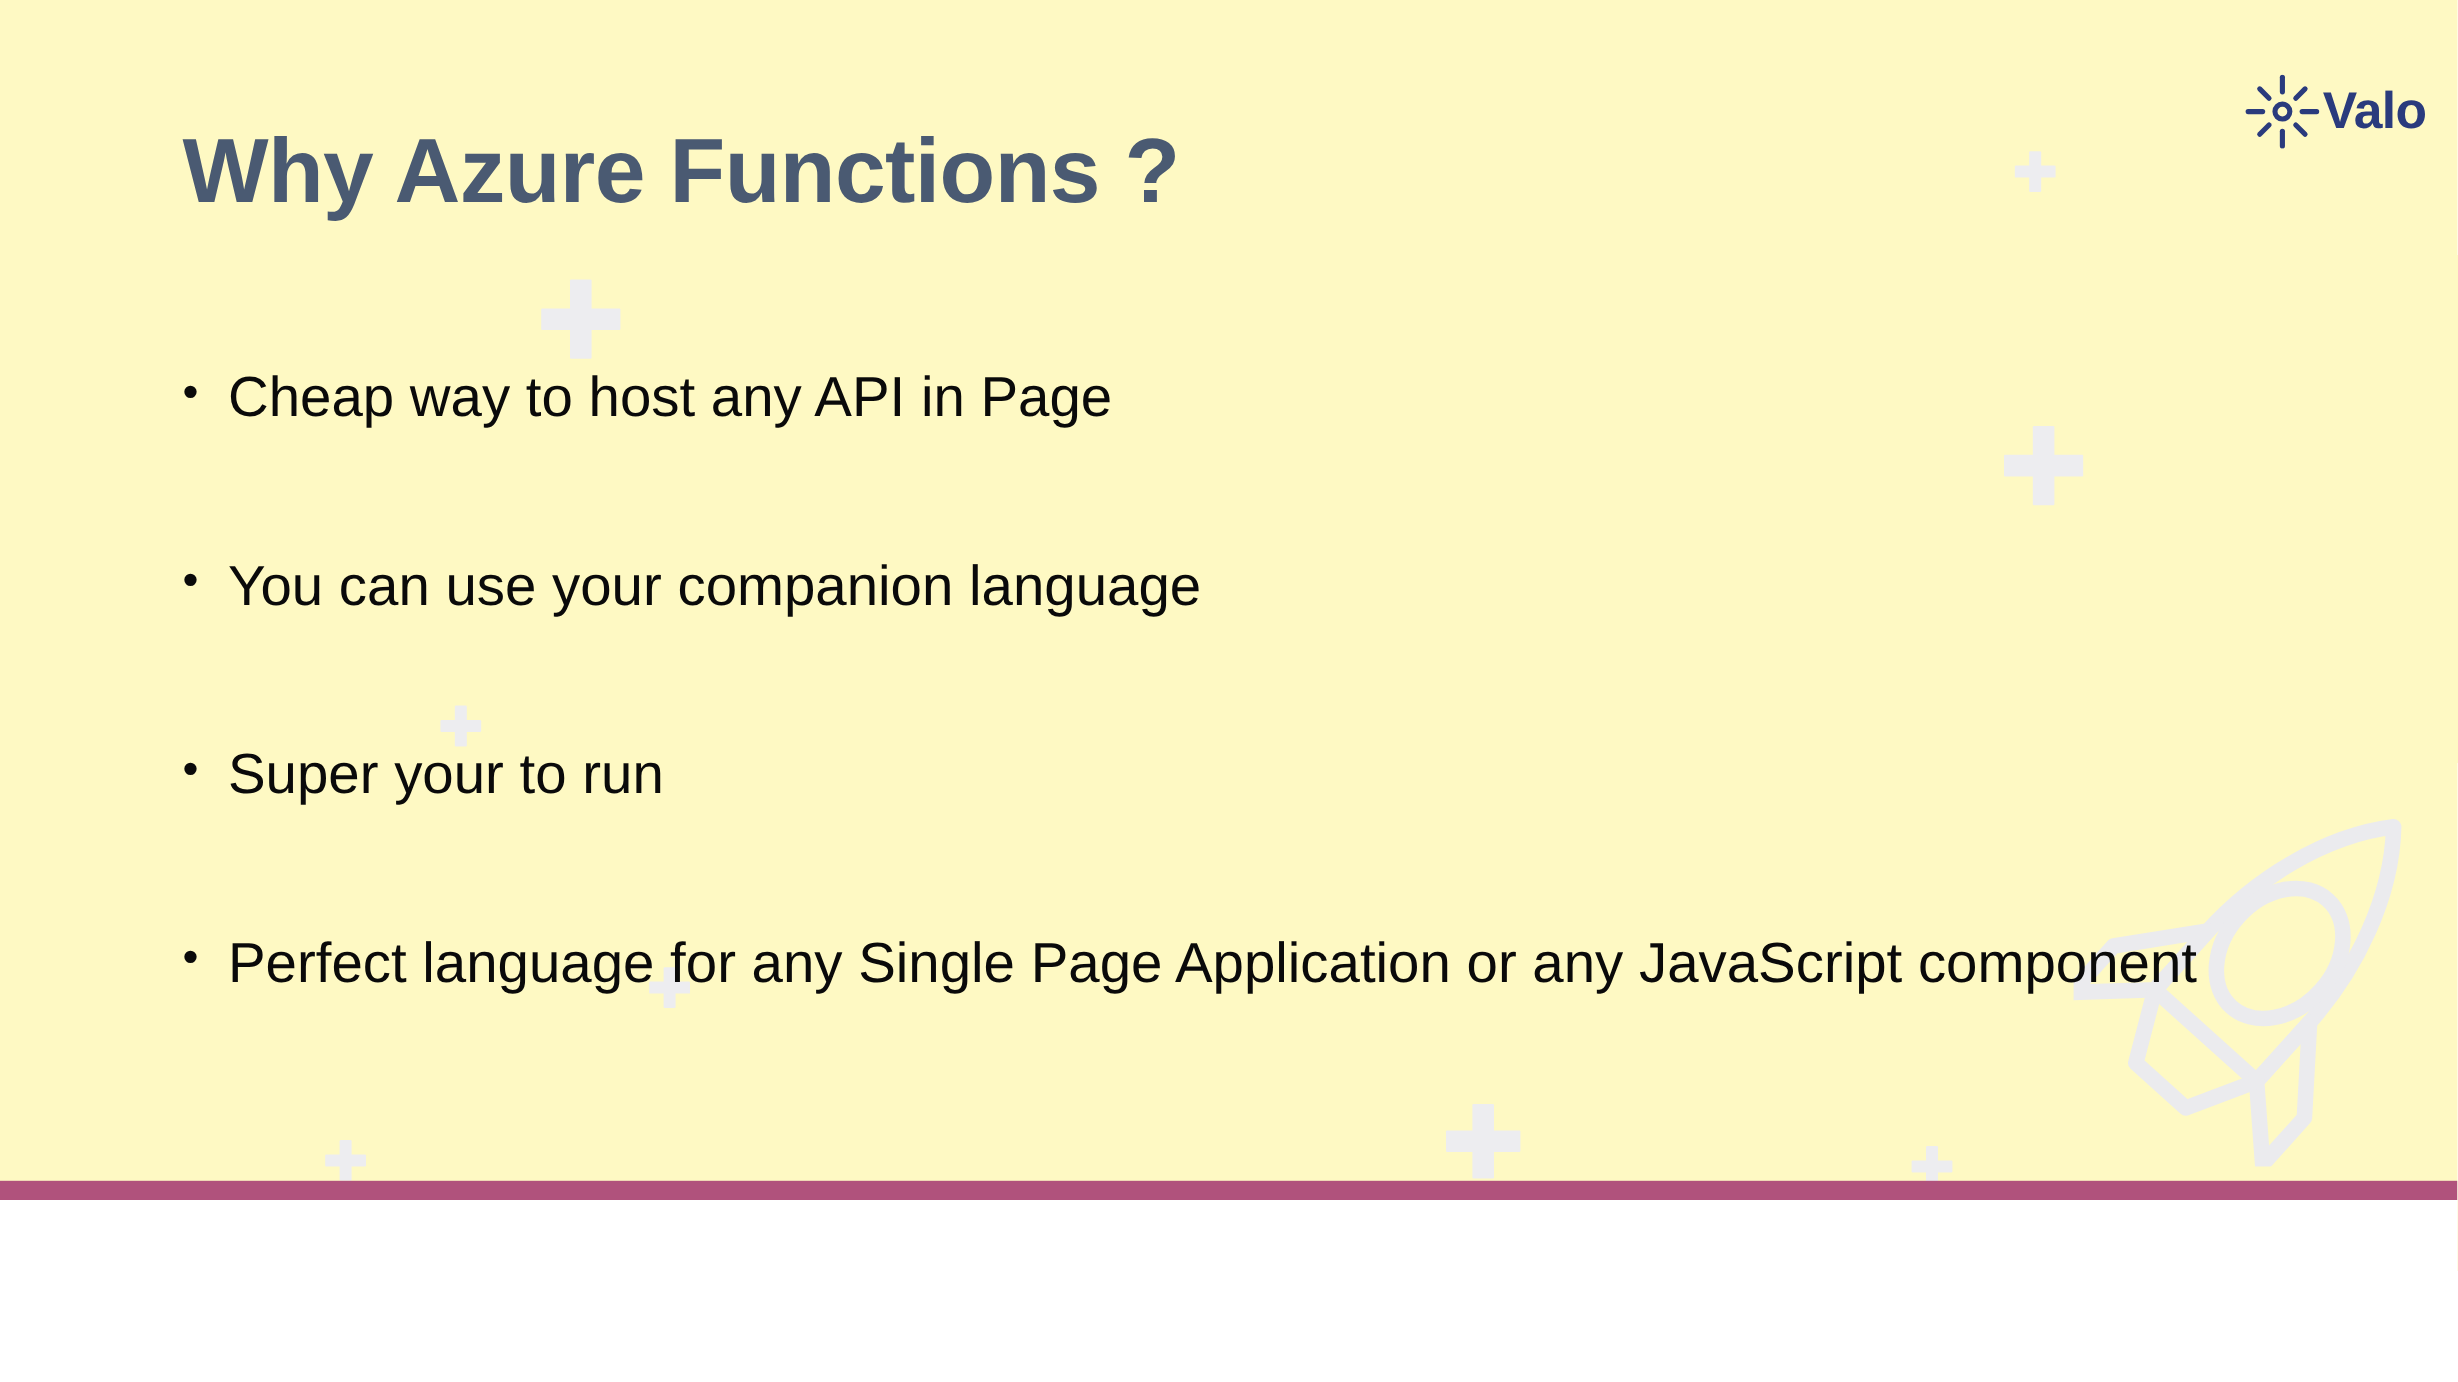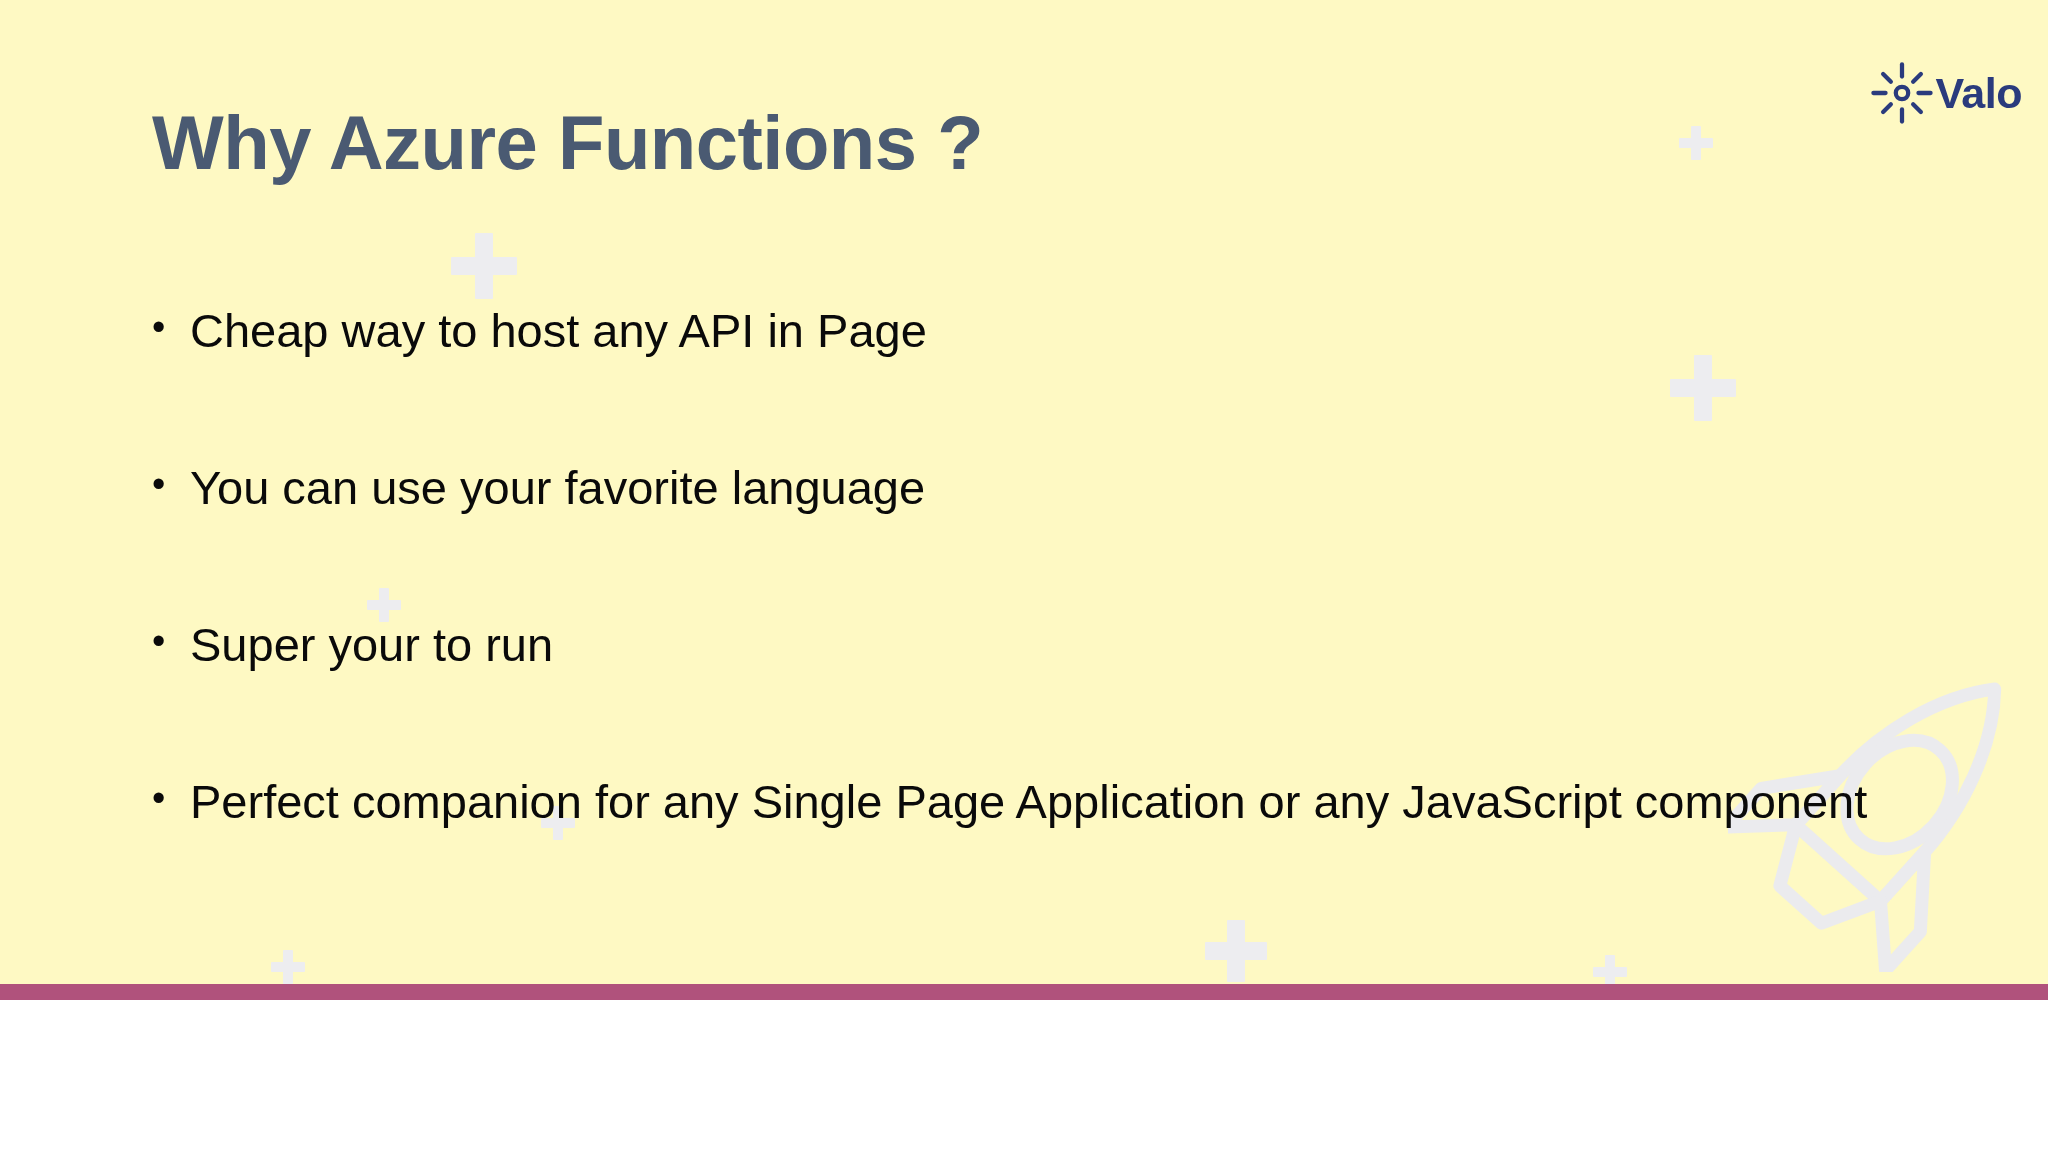--- a/index.html
+++ b/index.html
@@ -175,30 +175,30 @@
 
   <div class="bullets">
 
     <div class="bullet">
       <span class="bullet-dot">•</span>
       <span class="bullet-text">Cheap way to host any API in Page</span>
     </div>
 
     <div class="bullet">
       <span class="bullet-dot">•</span>
-      <span class="bullet-text">You can use your favorite language</span>
+      <span class="bullet-text">You can use your companion language</span>
     </div>
 
     <div class="bullet">
       <span class="bullet-dot">•</span>
       <span class="bullet-text">Super your to run</span>
     </div>
 
     <div class="bullet">
       <span class="bullet-dot">•</span>
-      <span class="bullet-text">Perfect companion for any Single Page Application or any JavaScript component</span>
+      <span class="bullet-text">Perfect language for any Single Page Application or any JavaScript component</span>
     </div>
 
   </div>
 
   <div class="accent-bar"></div>
 
 </div>
 
 </body></html>

